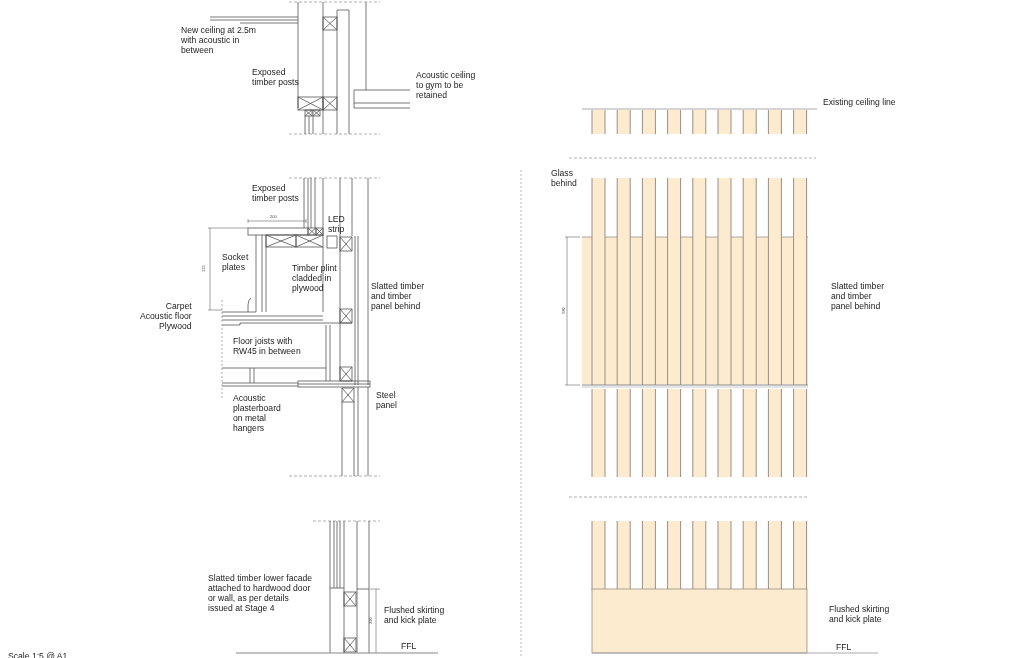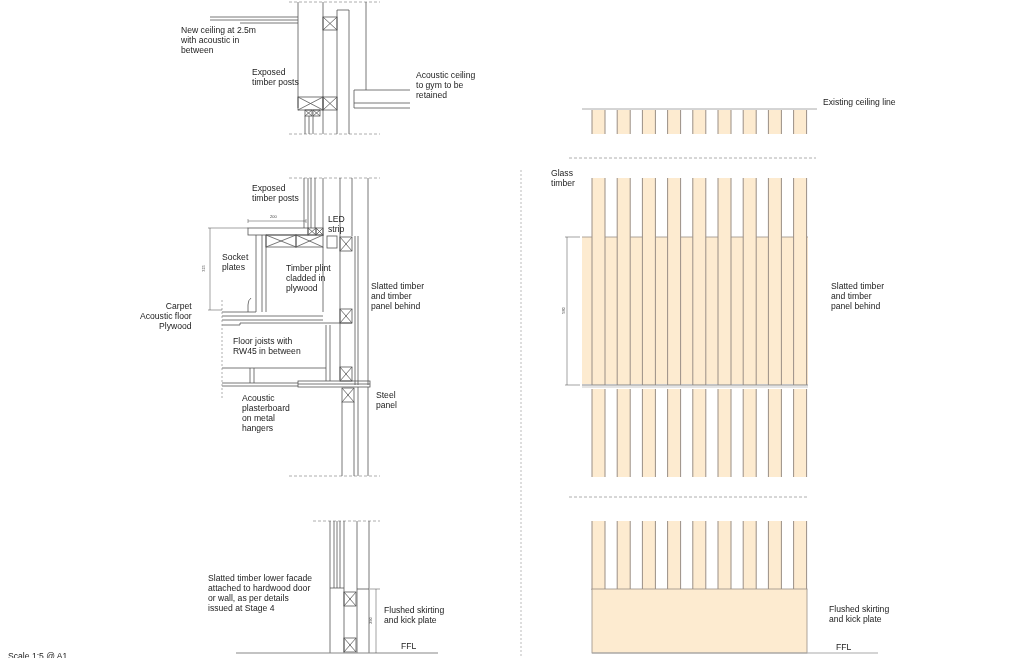--- a/index.html
+++ b/index.html
@@ -301,53 +301,53 @@
 timber posts</div>
   <div class="lbl" style="left:416px;top:70px">Acoustic ceiling
 to gym to be
 retained</div>
   <div class="lbl" style="left:252px;top:183px">Exposed
 timber posts</div>
   <div class="lbl" style="left:328px;top:214px">LED
 strip</div>
   <div class="lbl" style="left:222px;top:252px">Socket
 plates</div>
-  <div class="lbl" style="left:286px;top:263px">Timber plint
+  <div class="lbl" style="left:292px;top:263px">Timber plint
 cladded in
 plywood</div>
   <div class="lbl" style="left:140px;top:301px;text-align:right">Carpet
 Acoustic floor
 Plywood</div>
   <div class="lbl" style="left:371px;top:281px">Slatted timber
 and timber
 panel behind</div>
   <div class="lbl" style="left:233px;top:336px">Floor joists with
 RW45 in between</div>
-  <div class="lbl" style="left:242px;top:393px">Acoustic
+  <div class="lbl" style="left:233px;top:393px">Acoustic
 plasterboard
 on metal
 hangers</div>
   <div class="lbl" style="left:376px;top:390px">Steel
 panel</div>
   <div class="lbl" style="left:208px;top:573px">Slatted timber lower facade
 attached to hardwood door
 or wall, as per details
 issued at Stage 4</div>
   <div class="lbl" style="left:384px;top:605px">Flushed skirting
 and kick plate</div>
   <div class="lbl" style="left:401px;top:641px">FFL</div>
   <div class="lbl" style="left:8px;top:651px">Scale 1:5 @ A1</div>
 
   <div class="dim" style="left:270px;top:214px">200</div>
   <div class="dim dimv" style="left:200px;top:266px">315</div>
   <div class="dim dimv" style="left:367px;top:618px">290</div>
 
   <div class="lbl" style="left:823px;top:97px">Existing ceiling line</div>
   <div class="lbl" style="left:551px;top:168px">Glass
-timber</div>
+behind</div>
   <div class="lbl" style="left:831px;top:281px">Slatted timber
 and timber
 panel behind</div>
   <div class="lbl" style="left:829px;top:604px">Flushed skirting
 and kick plate</div>
   <div class="lbl" style="left:836px;top:642px">FFL</div>
   <div class="dim dimv" style="left:560px;top:308px">580</div>
 </div>
 
 </body></html>

